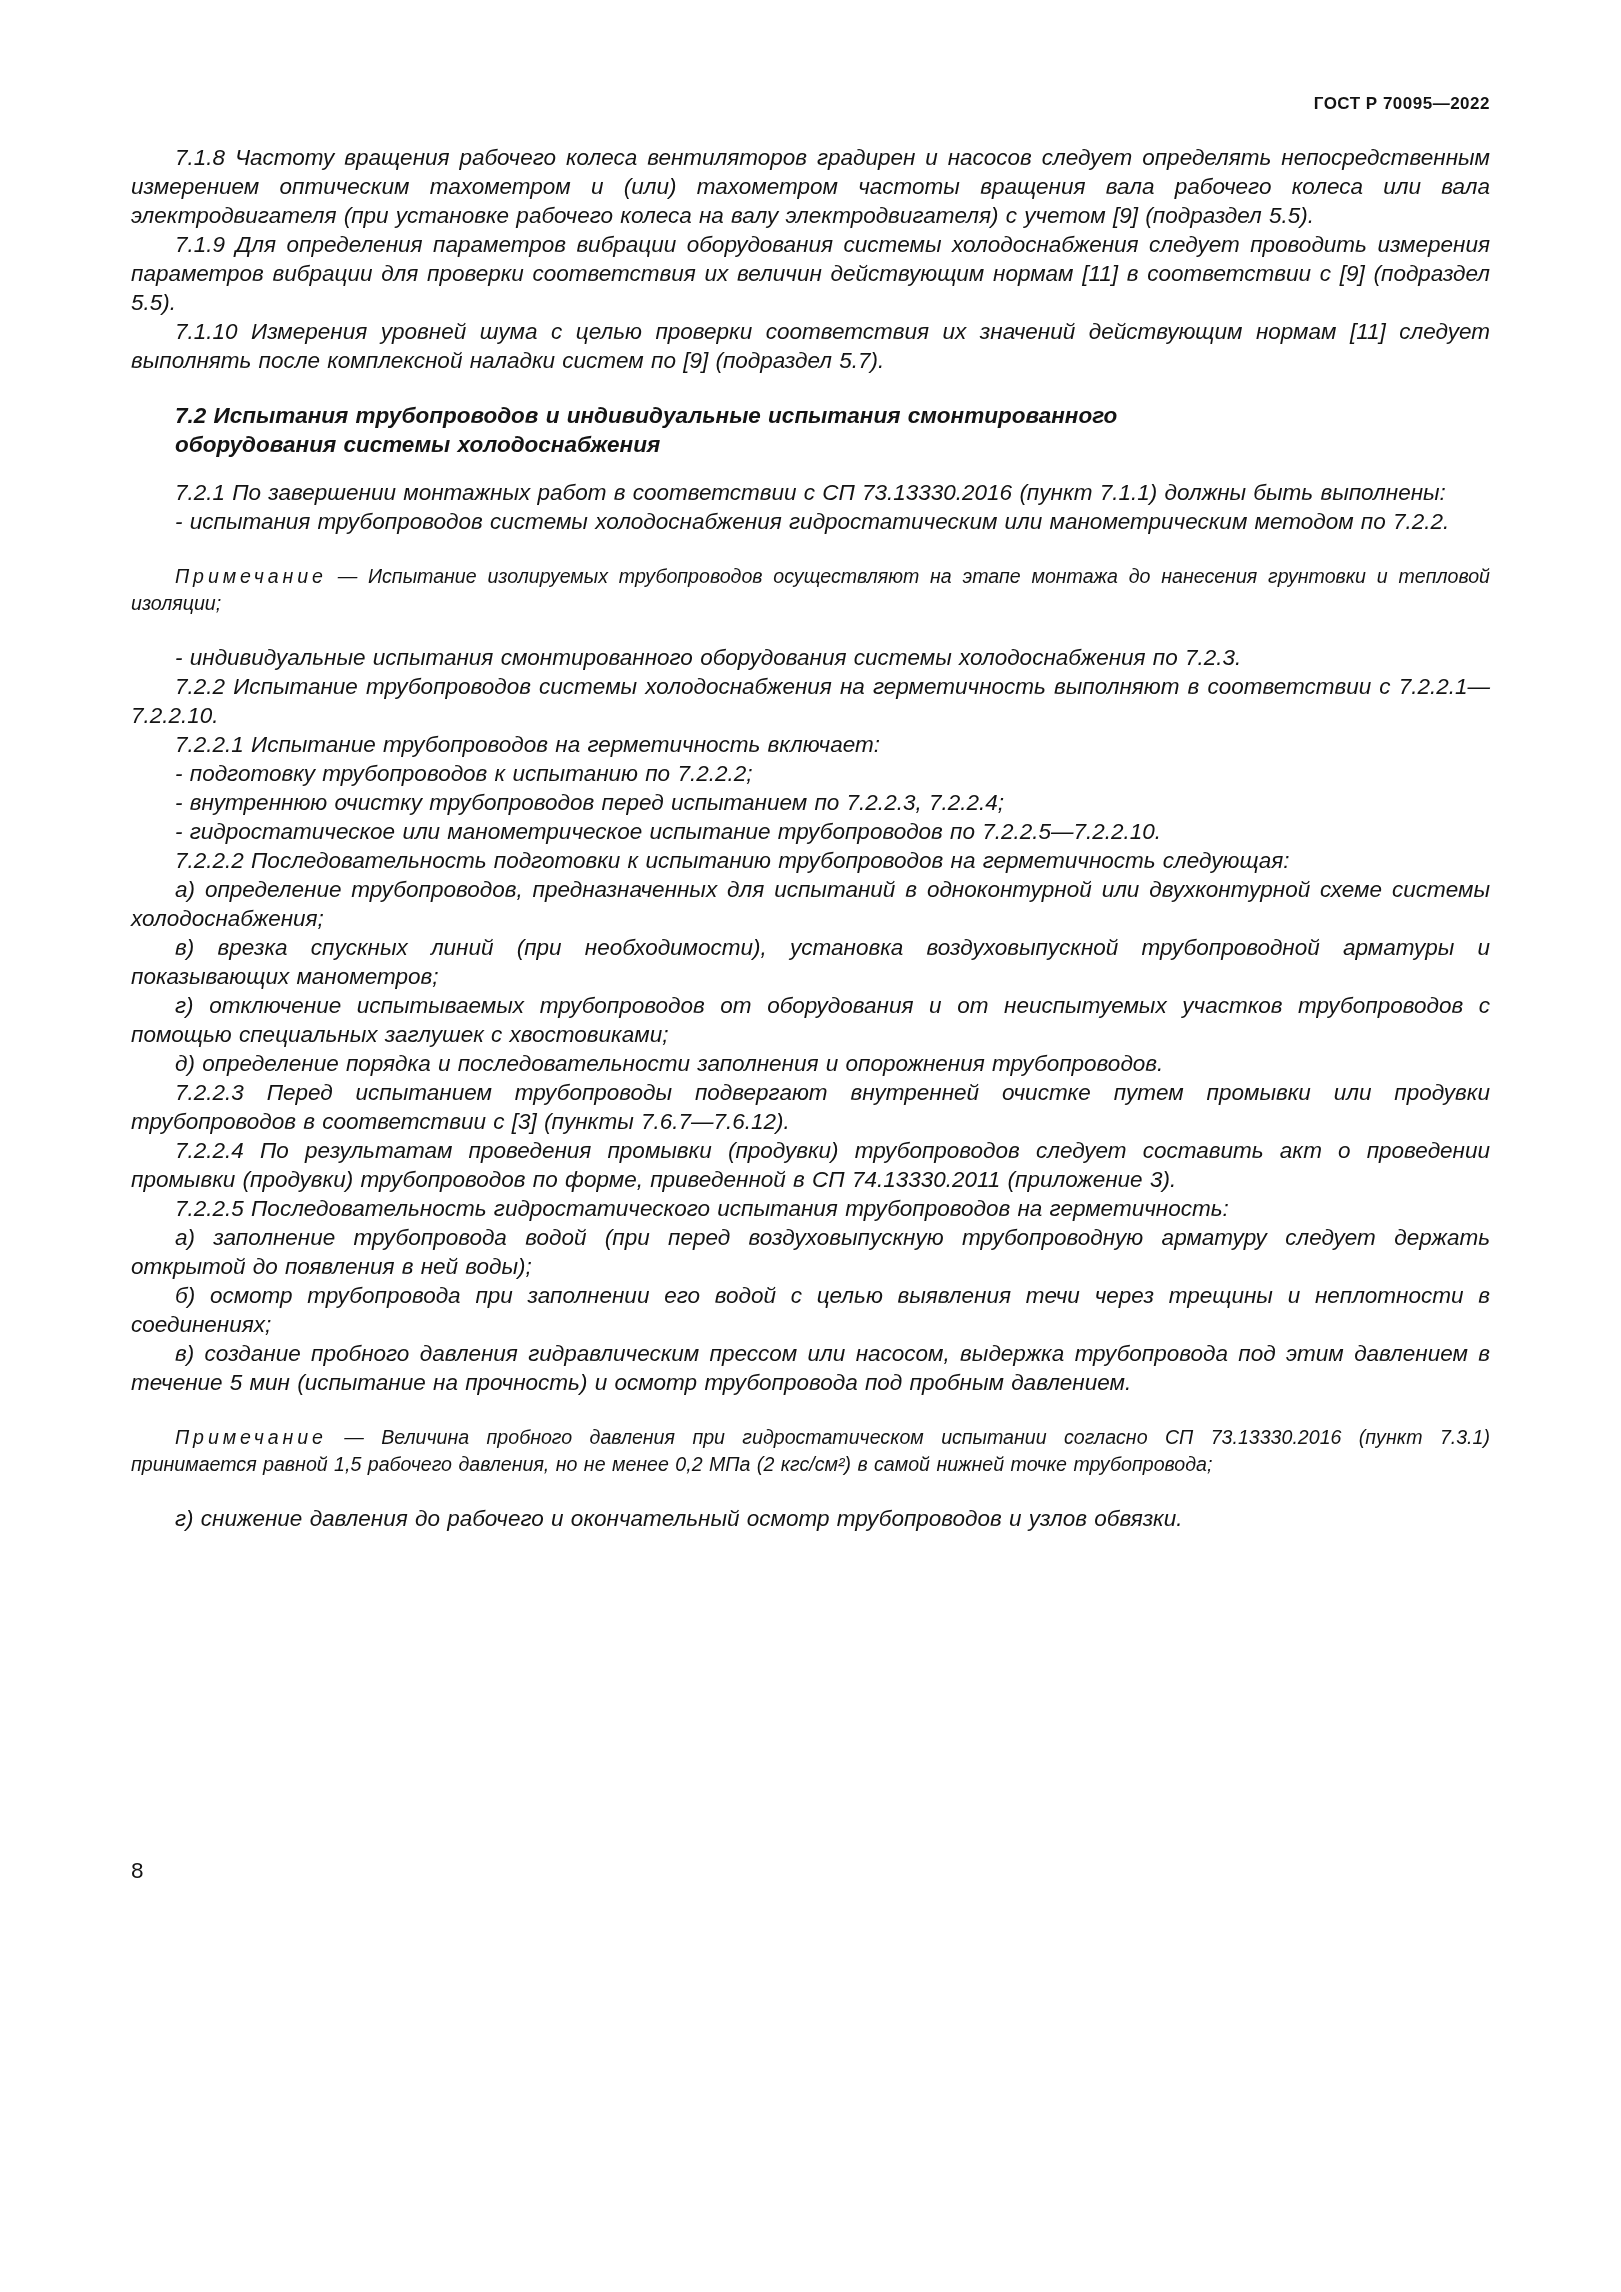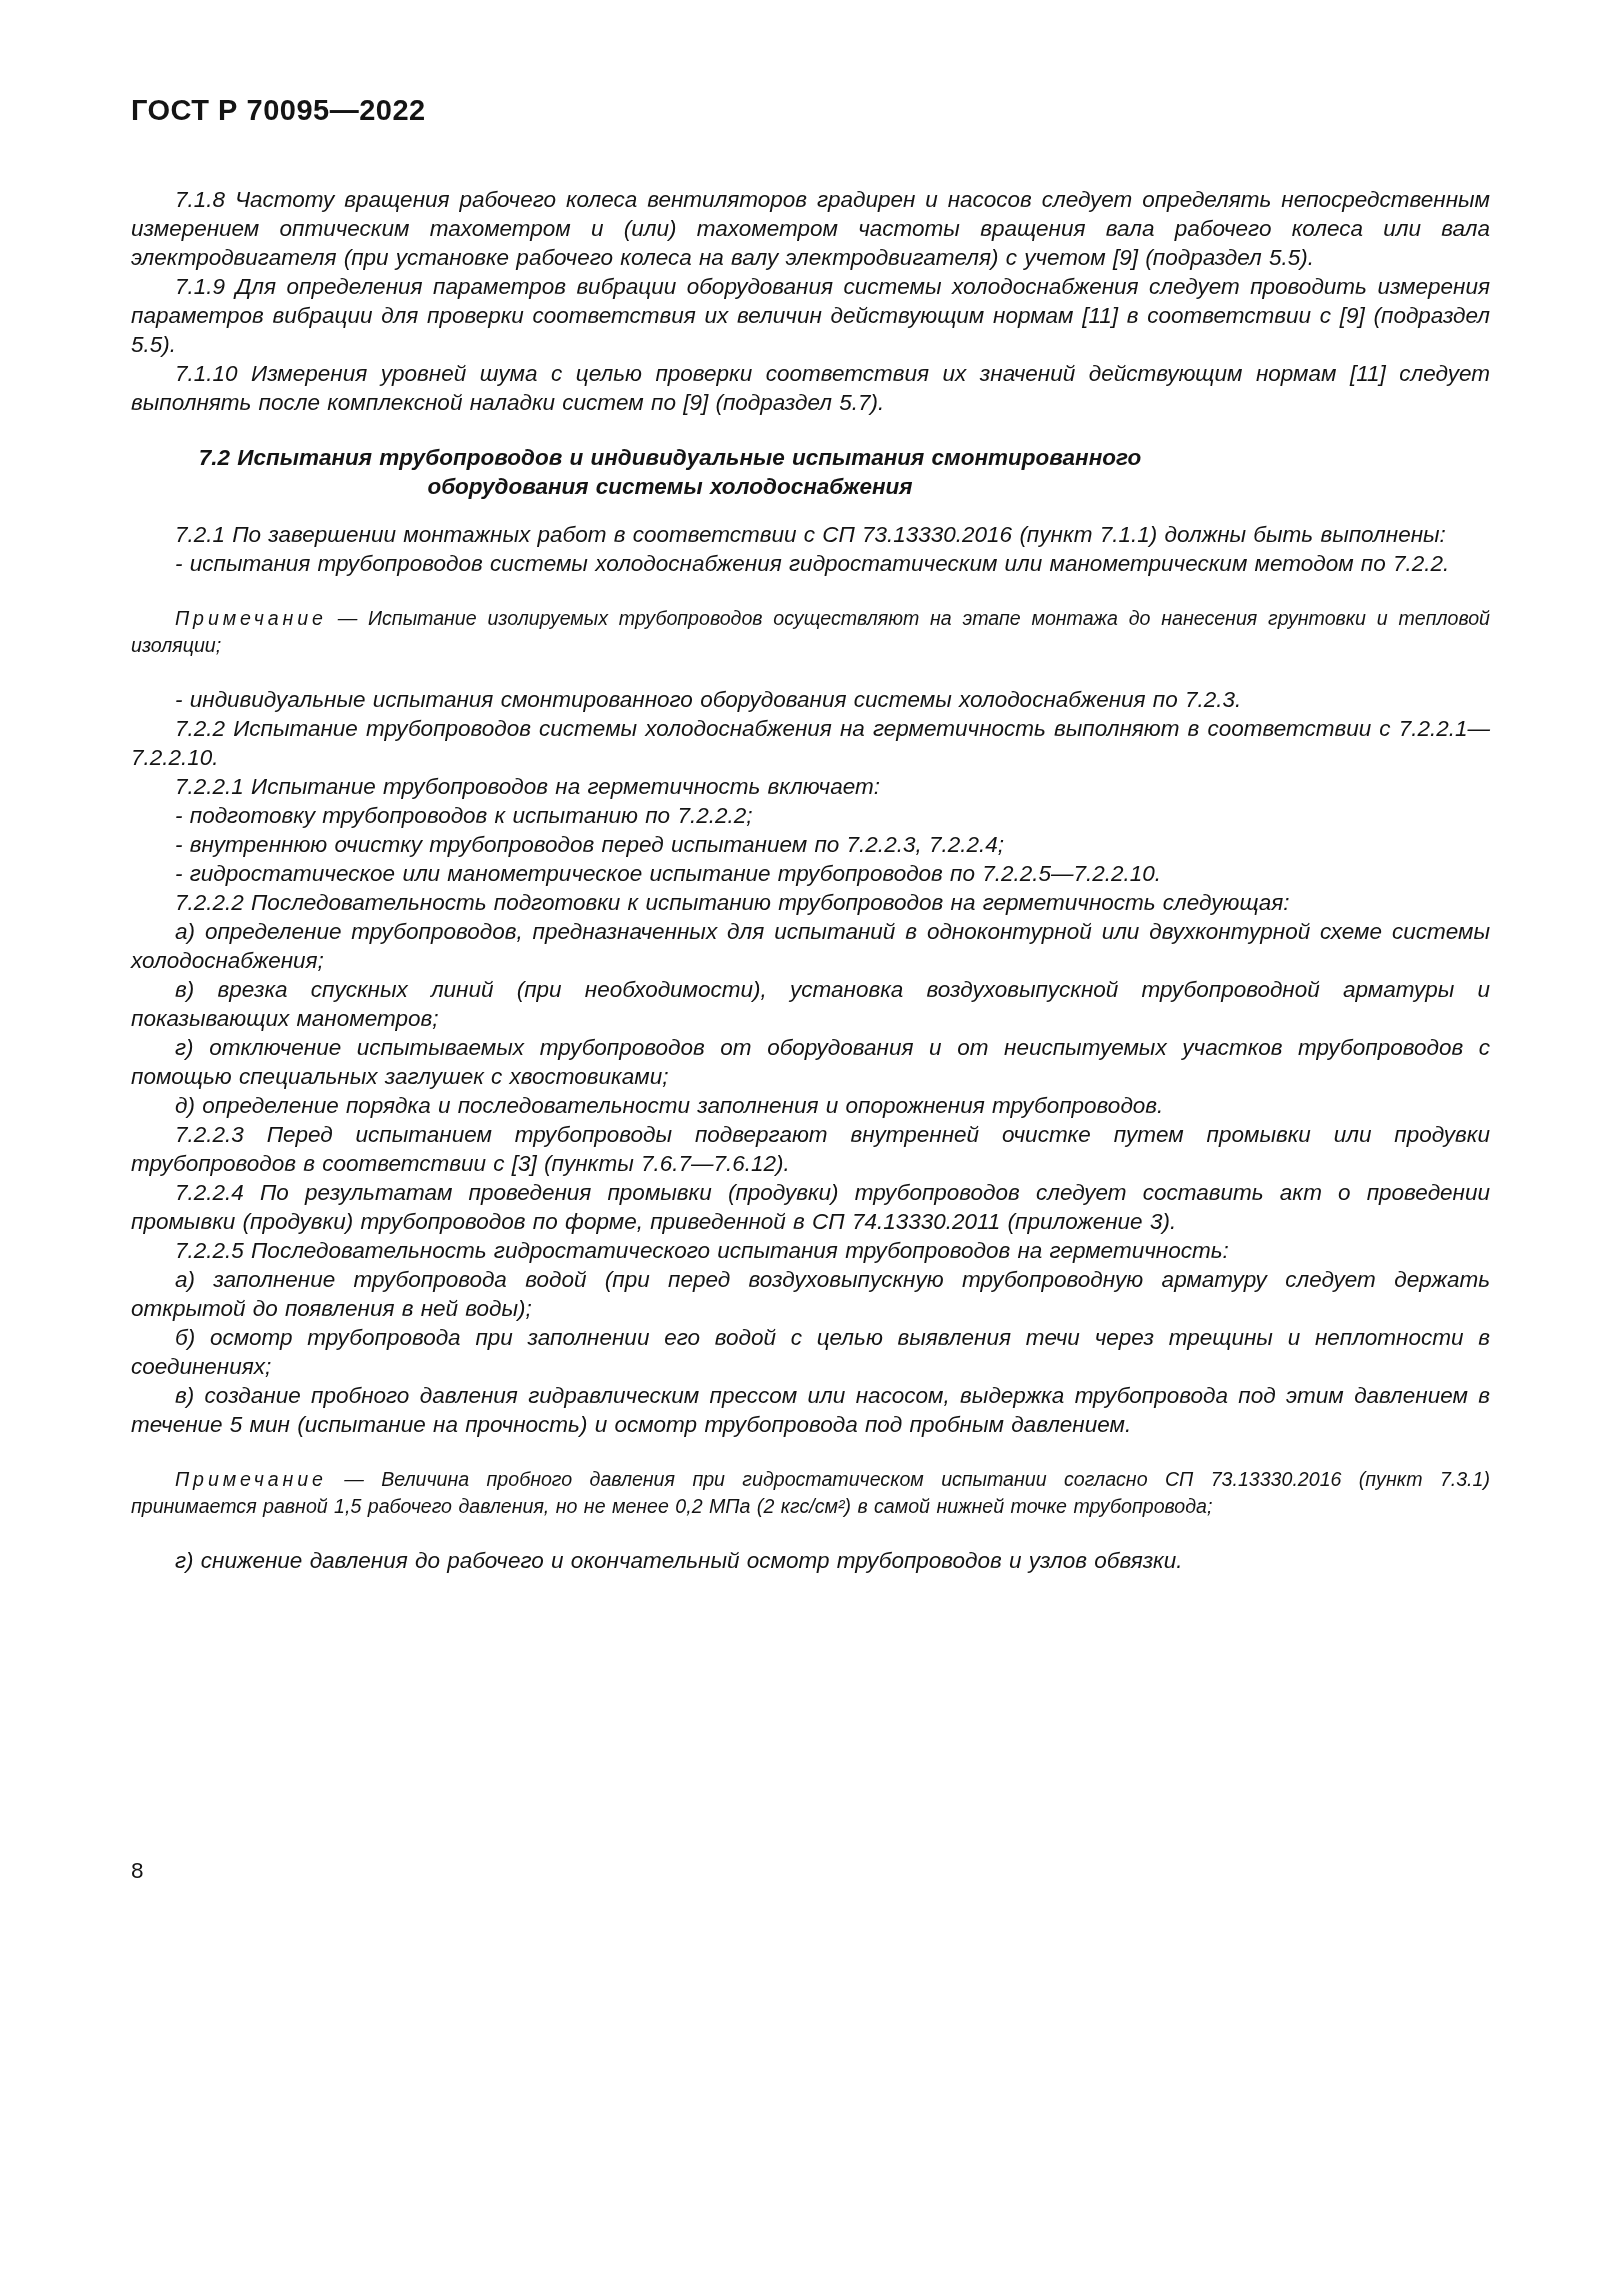--- a/index.html
+++ b/index.html
@@ -12,37 +12,38 @@
     position: relative;
     width: 1621px;
     height: 2293px;
     background: #ffffff;
     padding: 94px 131px 0 131px;
     font-family: "Liberation Sans", "DejaVu Sans", sans-serif;
     color: #141414;
     overflow: hidden;
   }
   .doc-header {
-    font-size: 29px;
+    font-size: 17px;
     font-weight: bold;
     letter-spacing: 0.5px;
-    margin-bottom: 58px;
+    margin-bottom: 29px;
+    text-align: right;
   }
   .content p {
     margin: 0;
     font-size: 22.5px;
     line-height: 29px;
     text-align: justify;
     text-indent: 44px;
     word-spacing: 1px;
     font-style: italic;
   }
   .content p.heading {
     font-weight: bold;
-    text-align: center;
+    text-align: left;
     text-indent: 0;
     margin: 25.5px 0 19.6px 44px;
     max-width: 990px;
   }
   .content p.note {
     font-size: 19.6px;
     line-height: 26.5px;
     margin: 27px 0;
   }
   .note-label {

